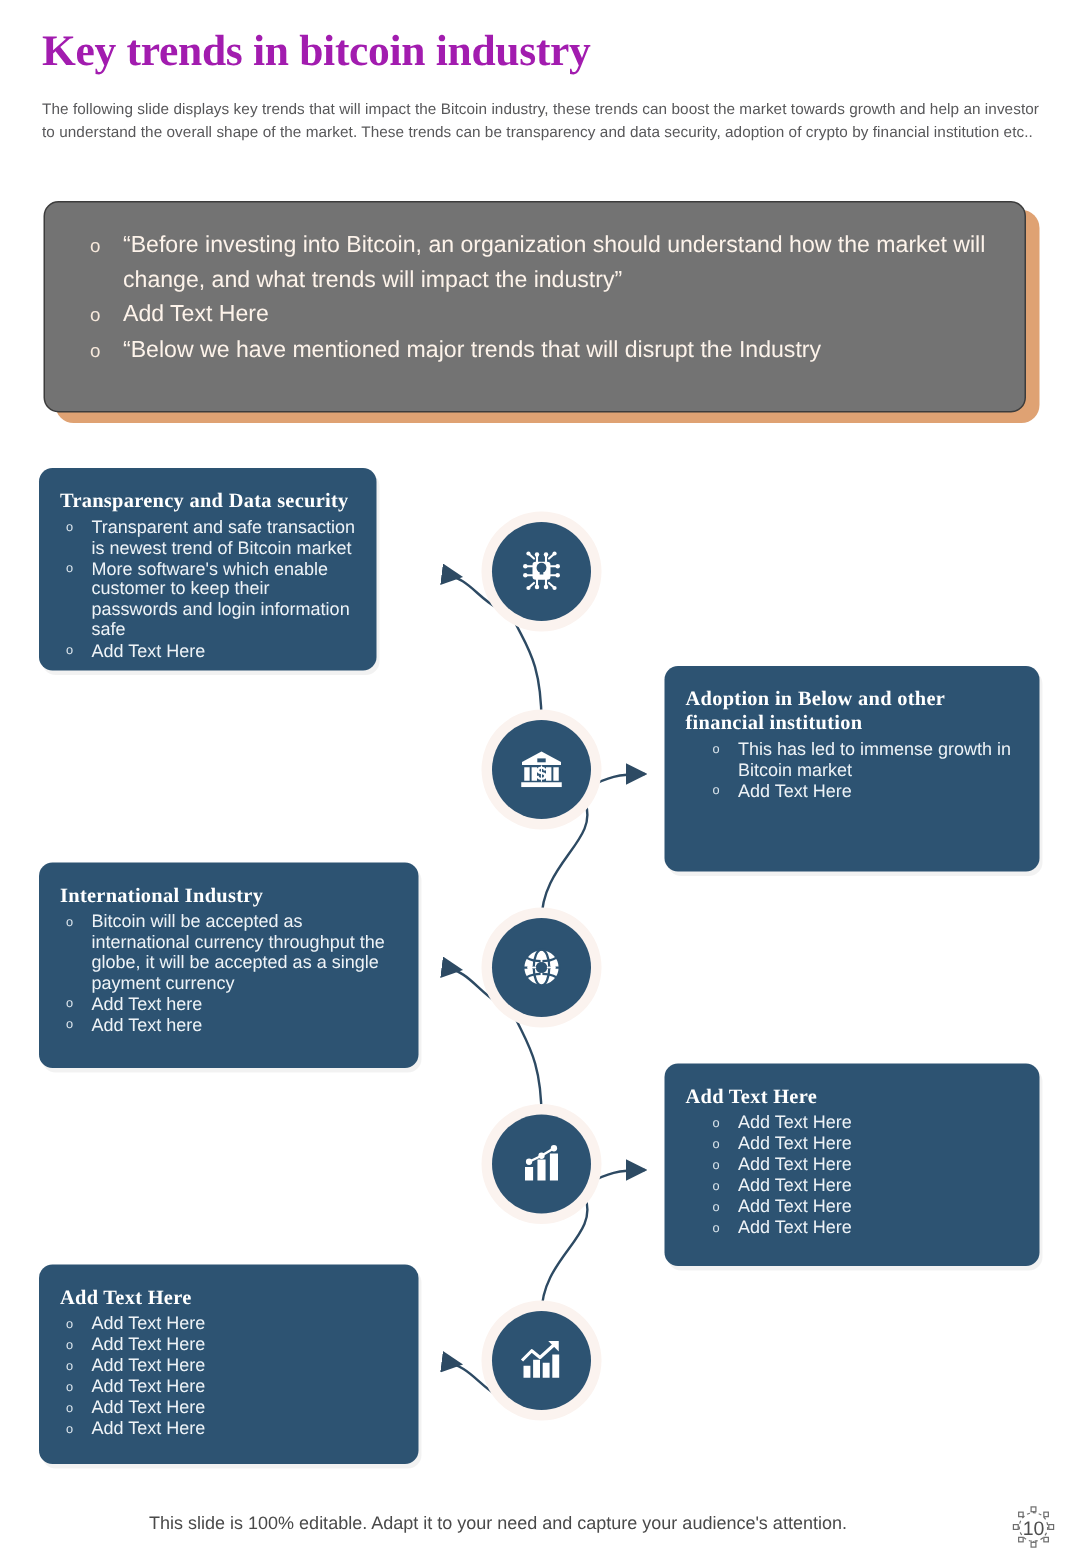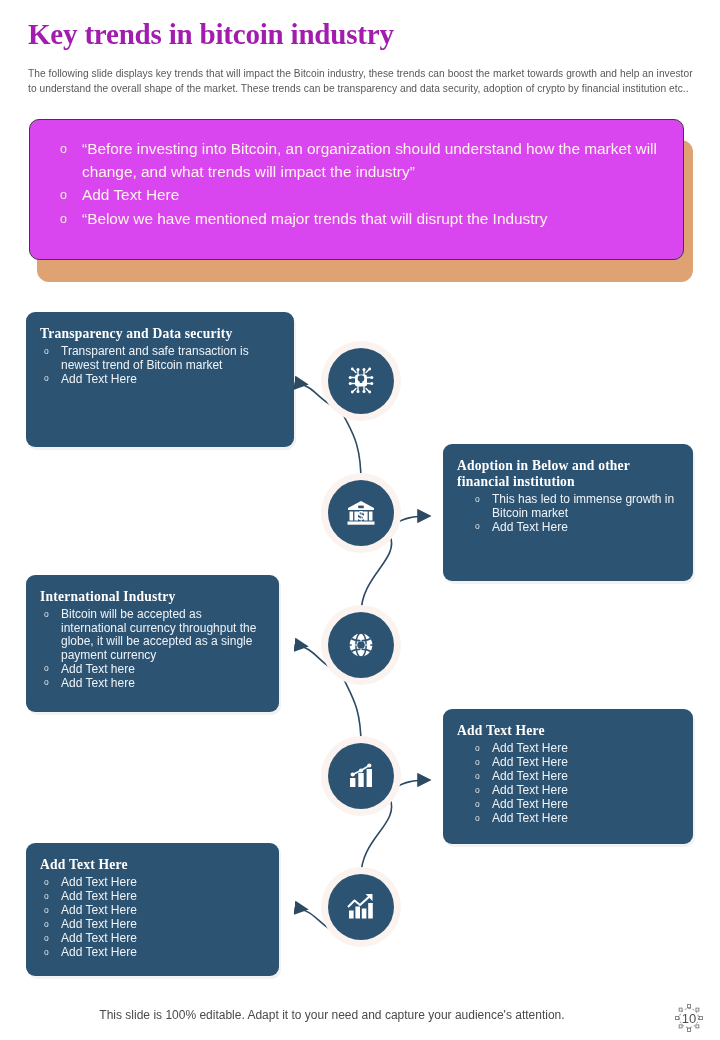--- a/index.html
+++ b/index.html
@@ -22,22 +22,22 @@
     font-size:10.2px;line-height:15.2px;color:#58585a;
     letter-spacing:0.05px;
   }
 
   
   .banner-shadow{
     position:absolute;left:37px;top:140px;width:656px;height:142px;
     background:#dfa273;border-radius:12px;
   }
   .banner{
-    position:absolute;left:29px;top:119px;width:655px;height:141px;
-    background:#d946ef;border:1px solid #3c3c3c;border-radius:10px;
+    position:absolute;left:29px;top:134px;width:655px;height:141px;
+    background:#737373;border:1px solid #3c3c3c;border-radius:10px;
     box-sizing:border-box;
   }
   .banner ul{margin:0;padding:18px 22px 0 30px;list-style:none;}
   .banner li{
     position:relative;color:#fdf3ea;font-size:15.4px;line-height:22.5px;
     padding-left:22px;margin-bottom:1px;
   }
   .banner li::before{
     content:"o";position:absolute;left:0;top:0;
     font-size:12.5px;color:#f7e9dc;
@@ -58,21 +58,21 @@
   .card li{
     position:relative;padding-left:19px;
     font-size:12px;line-height:13.6px;color:#eef3f7;margin-bottom:0.5px;
   }
   .card li::before{
     content:"o";position:absolute;left:2px;top:-0.5px;
     font-size:8.5px;color:#dde7ee;
   }
   .card.indented ul{padding-left:30px;}
 
-  #card-transparency{left:26px;top:312px;width:268px;height:135px;}
+  #card-transparency{left:26px;top:312px;width:225px;height:135px;}
   #card-adoption   {left:443px;top:444px;width:250px;height:137px;}
   #card-intl       {left:26px;top:575px;width:253px;height:137px;}
   #card-right-add  {left:443px;top:709px;width:250px;height:135px;}
   #card-left-add   {left:26px;top:843px;width:253px;height:133px;}
 
   
   .icon-node{
     position:absolute;width:66px;height:66px;border-radius:50%;
     background:#2d5372;display:flex;align-items:center;justify-content:center;
     box-shadow:0 0 0 7px #fbf3ef;
@@ -146,20 +146,21 @@
       <path d="M390,798 C400,824 361,838 361,876"></path>
 
       <path d="M331,930 C318,922 312,910 296,908" marker-end="url(#arrowL)"></path>
     </g>
   </svg>
 
   <div class="card" id="card-transparency">
     <h3>Transparency  and Data security</h3>
     <ul>
       <li>Transparent and safe transaction is newest trend of Bitcoin market</li>
+      <li>More software's which enable customer to keep their passwords and login information safe</li>
       <li>Add Text Here</li>
     </ul>
   </div>
 
   <div class="card indented" id="card-adoption">
     <h3>Adoption  in Below and other financial  institution</h3>
     <ul>
       <li>This has led to immense growth in Bitcoin market</li>
       <li>Add Text Here</li>
     </ul>

